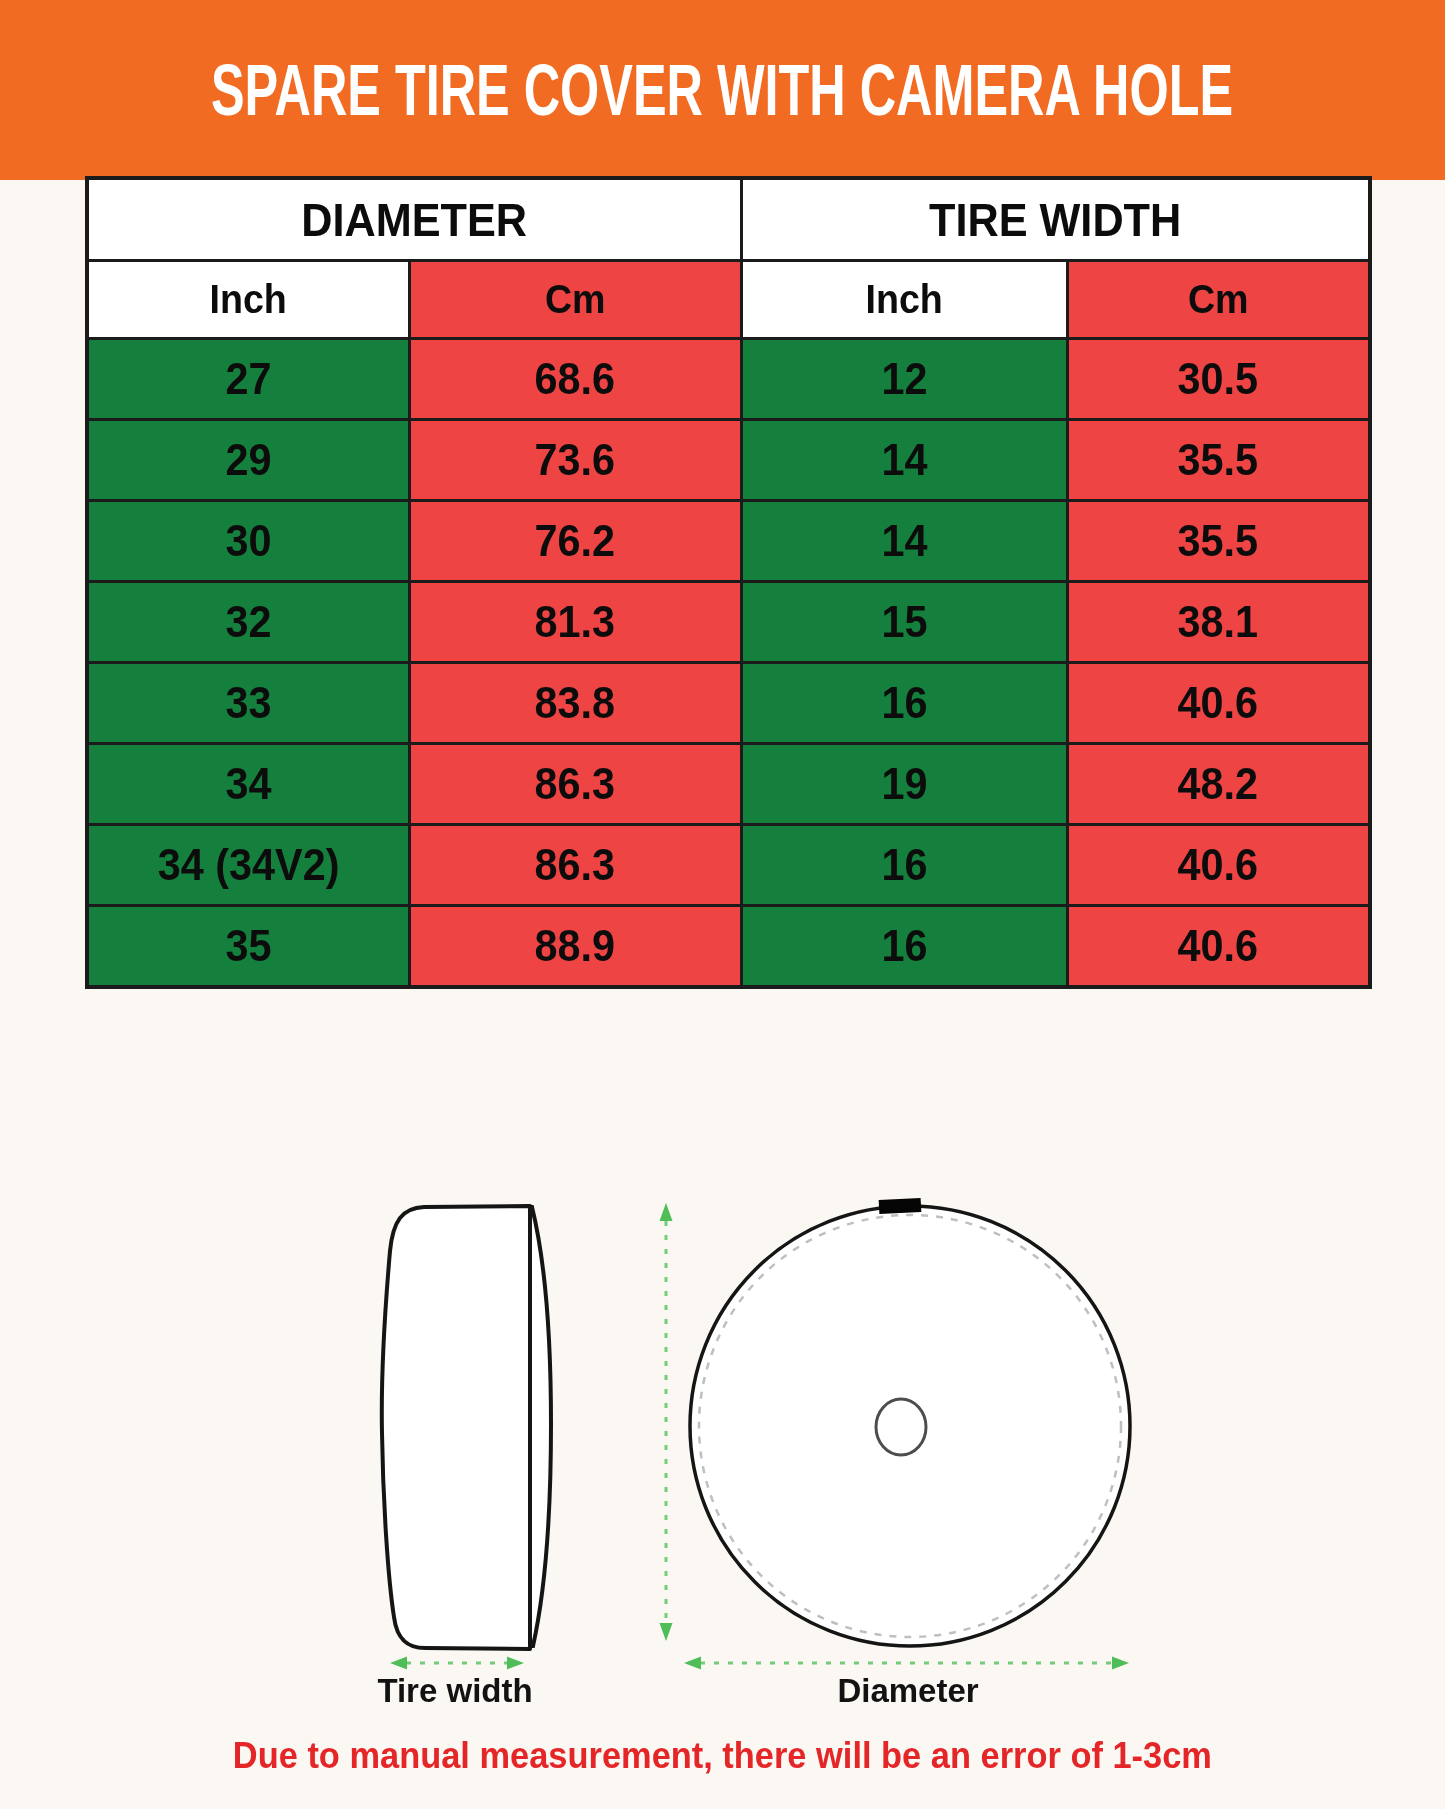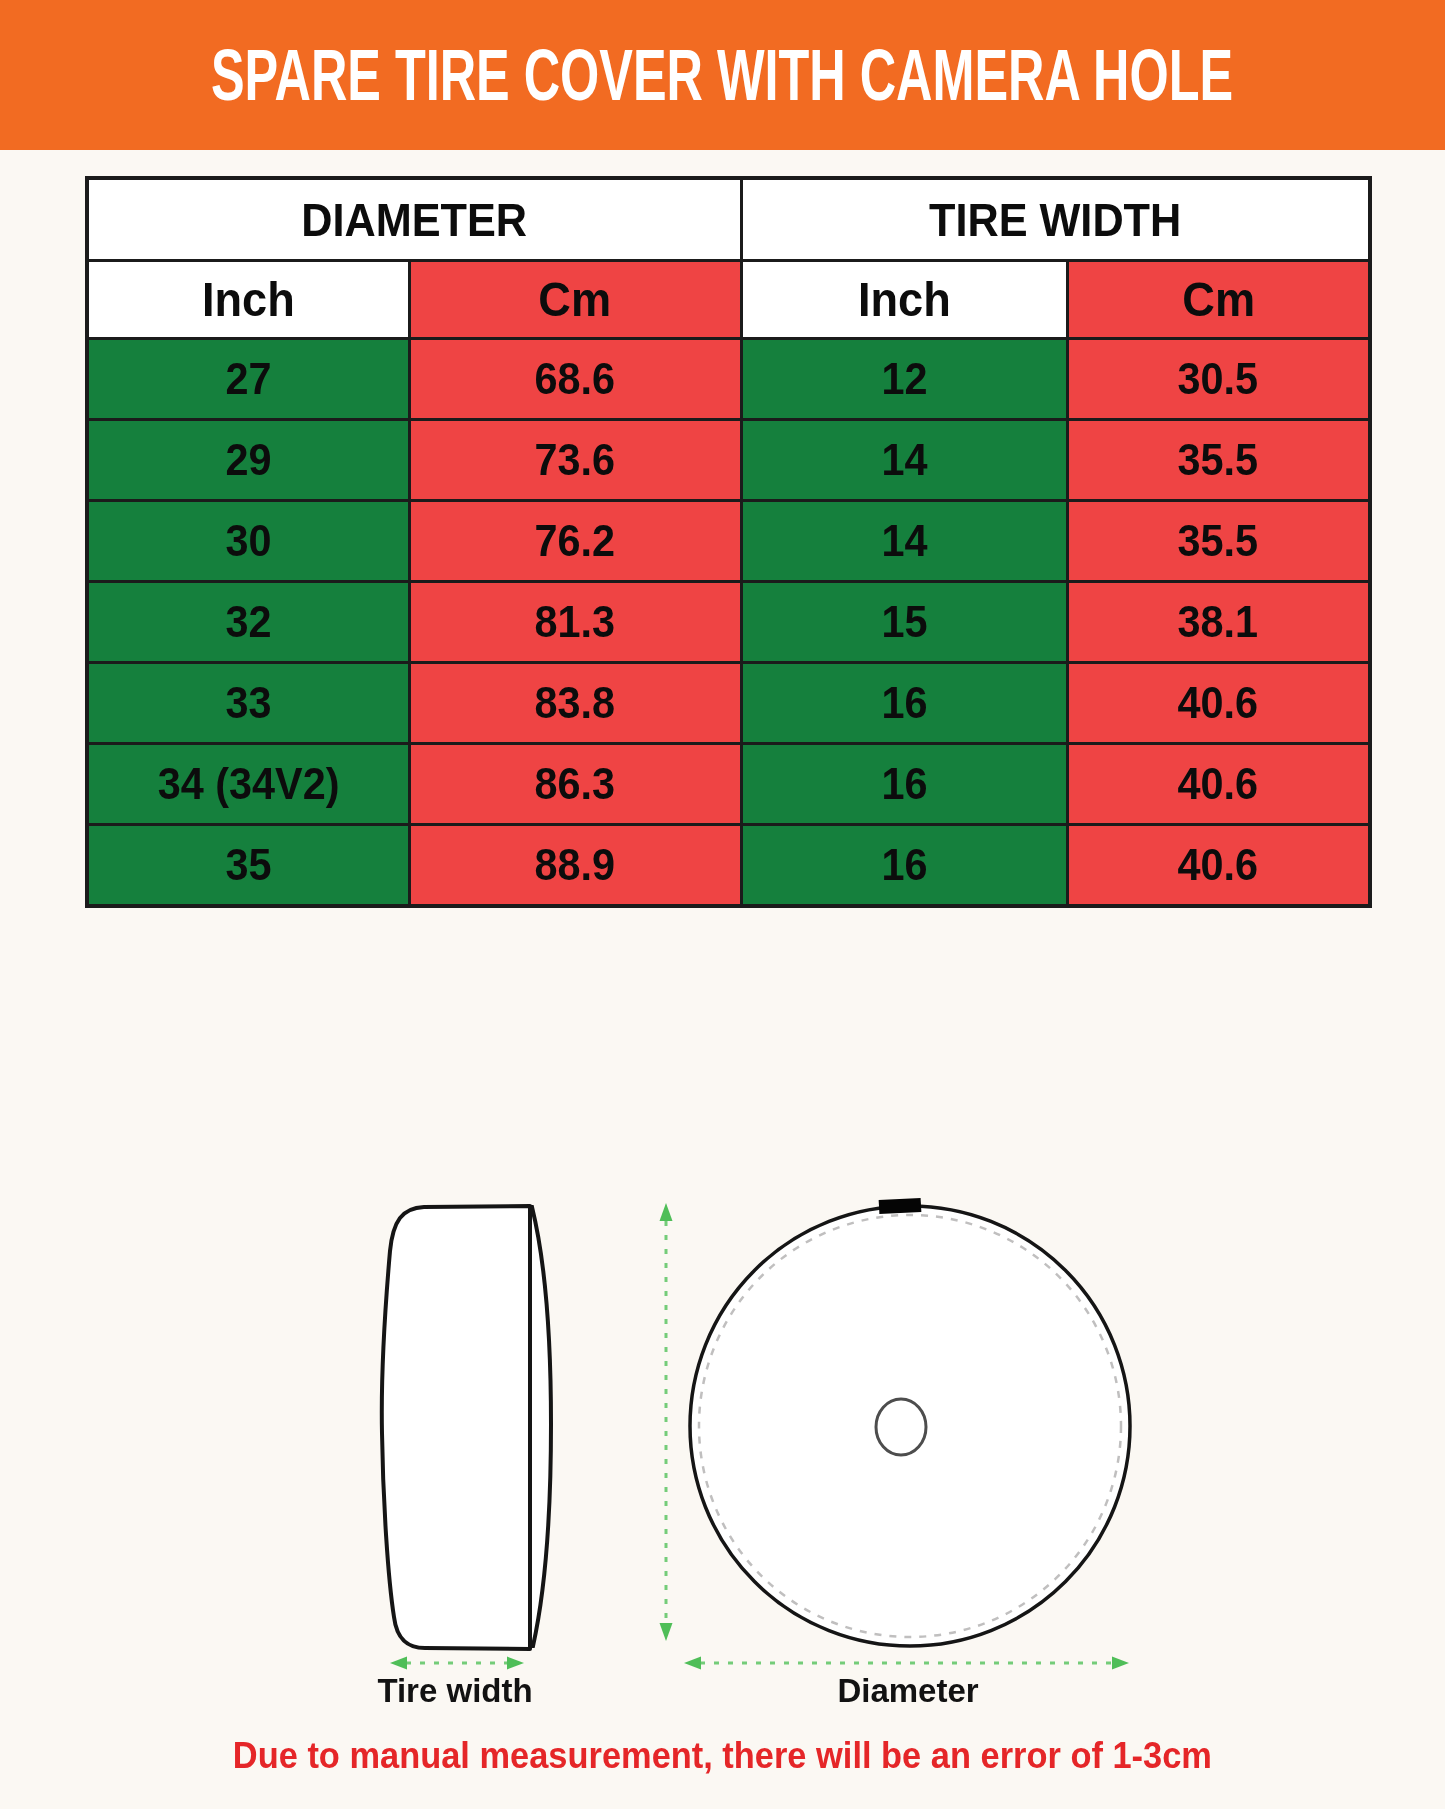--- a/index.html
+++ b/index.html
@@ -4,21 +4,21 @@
 <style>
   html,body{margin:0;padding:0;}
   body{
     width:1445px;height:1809px;
     background:#fbf8f3;
     font-family:"Liberation Sans",sans-serif;
     position:relative;overflow:hidden;
   }
   
   .banner{
-    position:absolute;left:0;top:0;width:1445px;height:150px;
+    position:absolute;left:0;top:0;width:1445px;height:180px;
     background:#f26b22;
     display:flex;align-items:center;justify-content:center;
   }
   .banner h1{
     margin:0;color:#ffffff;font-size:72px;font-weight:700;
     white-space:nowrap;transform:scaleX(0.70);letter-spacing:0;
   }
   
   table.size-table{
     position:absolute;left:85px;top:176px;
@@ -29,21 +29,21 @@
   .size-table col.c2{width:332px}
   .size-table col.c3{width:326px}
   .size-table col.c4{width:303px}
   .size-table th,.size-table td{
     border:3px solid #1b1b1b;
     text-align:center;vertical-align:middle;
     color:#0c0c0c;padding:0;
   }
   .size-table th{font-weight:700;background:#ffffff;}
   .group-th{height:79px;font-size:46px;}
-  .sub-th{height:75px;font-size:48px;}
+  .sub-th{height:75px;font-size:40px;}
   .size-table td{height:78px;font-size:44px;font-weight:700;background:#15803d;}
   .size-table .cm{background:#ef4444;}
   .tx{display:inline-block;transform:scaleX(0.94);white-space:nowrap;}
   
   svg.diagram{position:absolute;left:0;top:0;width:1445px;height:1809px;}
   .diagram-label{
     position:absolute;width:220px;text-align:center;
     font-size:33px;font-weight:700;color:#121212;
   }
   #tw-label{left:345px;top:1672px;}
@@ -106,20 +106,26 @@
       <td><span class="tx">15</span></td>
       <td class="cm"><span class="tx">38.1</span></td>
     </tr>
     <tr>
       <td><span class="tx">33</span></td>
       <td class="cm"><span class="tx">83.8</span></td>
       <td><span class="tx">16</span></td>
       <td class="cm"><span class="tx">40.6</span></td>
     </tr>
     <tr>
+      <td><span class="tx">34</span></td>
+      <td class="cm"><span class="tx">86.3</span></td>
+      <td><span class="tx">19</span></td>
+      <td class="cm"><span class="tx">48.2</span></td>
+    </tr>
+    <tr>
       <td><span class="tx">34 (34V2)</span></td>
       <td class="cm"><span class="tx">86.3</span></td>
       <td><span class="tx">16</span></td>
       <td class="cm"><span class="tx">40.6</span></td>
     </tr>
     <tr>
       <td><span class="tx">35</span></td>
       <td class="cm"><span class="tx">88.9</span></td>
       <td><span class="tx">16</span></td>
       <td class="cm"><span class="tx">40.6</span></td>

